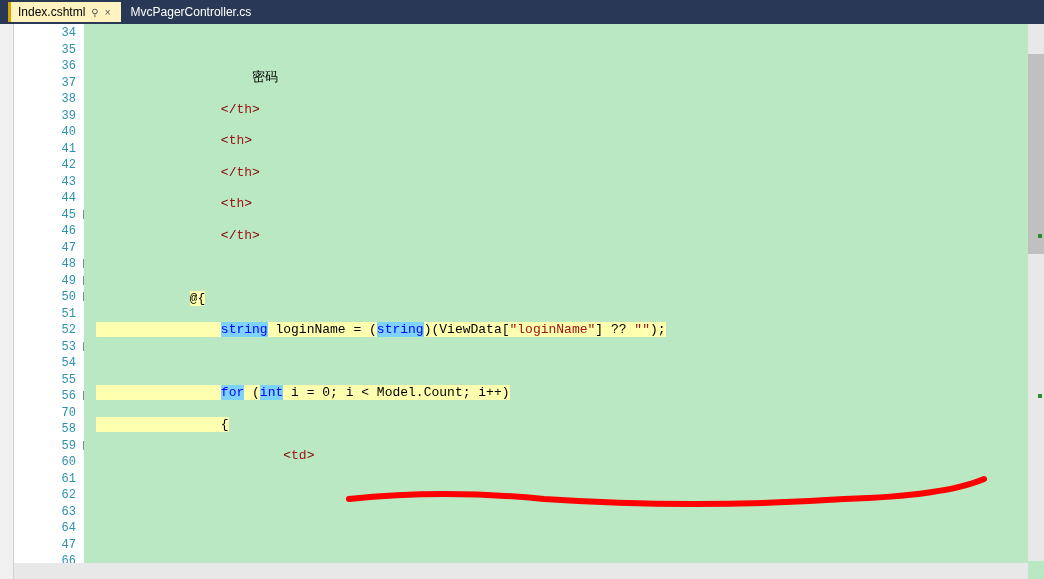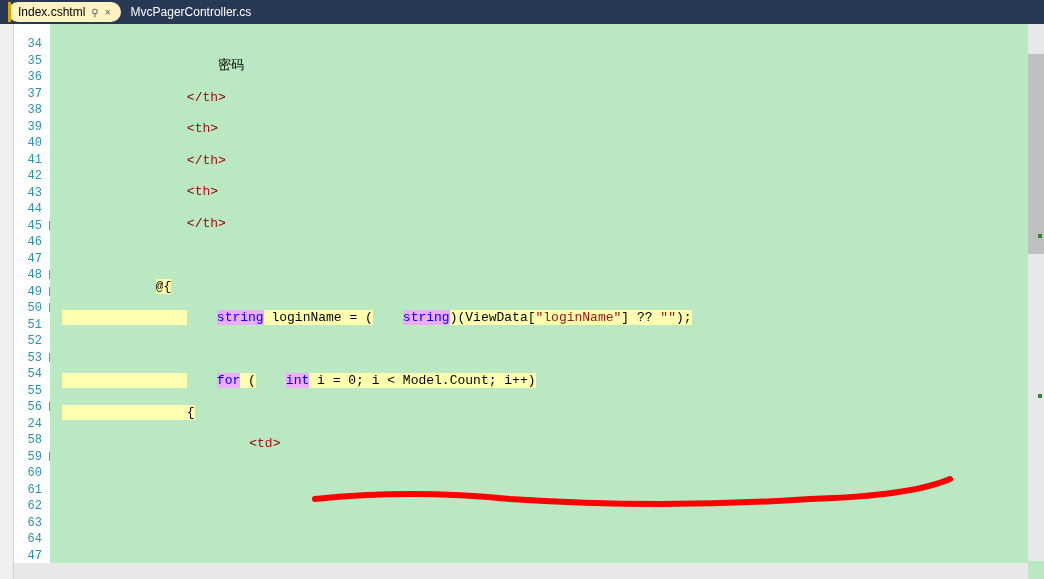--- a/index.html
+++ b/index.html
@@ -20,21 +20,20 @@
   }
   .tab {
     padding: 3px 10px;
     font-size: 12px;
     color: #fff;
     font-family: "Segoe UI", sans-serif;
     cursor: pointer;
     display: flex;
     align-items: center;
     gap: 6px;
-    border-radius: 10px;
   }
   .tab.active {
     background: #fff3c2;
     color: #000;
     position: relative;
   }
   .tab.active::after {
     content: "";
     position: absolute;
     left: 0; top: 0;
@@ -50,23 +49,23 @@
     background: #fff;
     height: calc(100% - 24px);
     position: relative;
   }
   .margin-col {
     width: 14px;
     background: #f0f0f0;
     border-right: 1px solid #d0d0d0;
   }
   .gutter {
-    width: 36px;
+    width: 70px;
     background: #fff;
-    padding-top: 12px;
+    padding-top: 1px;
   }
   .gutter .ln {
     height: 16.5px;
     line-height: 16.5px;
     text-align: right;
     padding-right: 8px;
     color: #2b91af;
     font-size: 12px;
     position: relative;
   }
@@ -87,34 +86,34 @@
     position: absolute;
     right: -14px;
     top: 0;
     width: 4px;
     height: 16px;
     background: #2d8a2d;
   }
   .code-area {
     flex: 1;
     background: #b9e8c2;
-    padding-top: 4px;
+    padding-top: 16px;
     padding-left: 12px;
     position: relative;
     white-space: pre;
     overflow: hidden;
   }
   .line {
     height: 16.5px;
     line-height: 16.5px;
   }
   .tag   { color: #800000; }
   .str   { color: #a31515; }
   .razor { color: #000; background: #ffffb0; }
-  .razorKw { color: #0000ff; background: #f0abfc; margin-left: 30px; }
+  .razorKw { color: #0000ff; background: #7dd3fc; }
   .txt   { color: #000; }
   .redmark {
     position: absolute;
     pointer-events: none;
   }
   .scrollbar-v {
     position: absolute;
     right: 0;
     top: 24px;
     bottom: 18px;
@@ -187,21 +186,21 @@
       <div class="ln">47</div>
       <div class="ln">48<div class="fold">−</div></div>
       <div class="ln">49<div class="fold">−</div></div>
       <div class="ln">50<div class="fold">−</div></div>
       <div class="ln">51</div>
       <div class="ln">52</div>
       <div class="ln">53<div class="fold">−</div></div>
       <div class="ln">54</div>
       <div class="ln">55</div>
       <div class="ln">56<div class="fold">−</div></div>
-      <div class="ln">24</div>
+      <div class="ln">70</div>
       <div class="ln">58</div>
       <div class="ln">59<div class="fold">−</div></div>
       <div class="ln">60<div class="mark"></div></div>
       <div class="ln">61</div>
       <div class="ln">62</div>
       <div class="ln">63</div>
       <div class="ln">64</div>
       <div class="ln">47</div>
       <div class="ln">66</div>
     </div>

